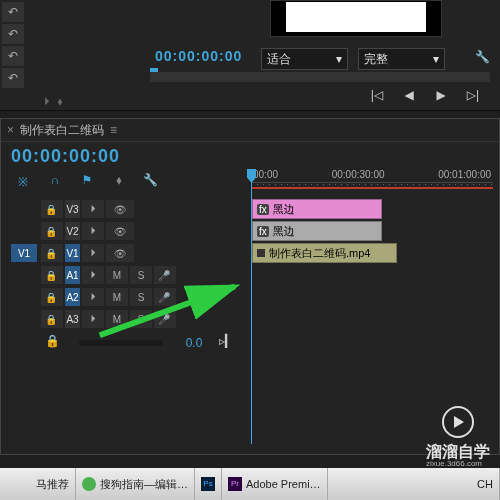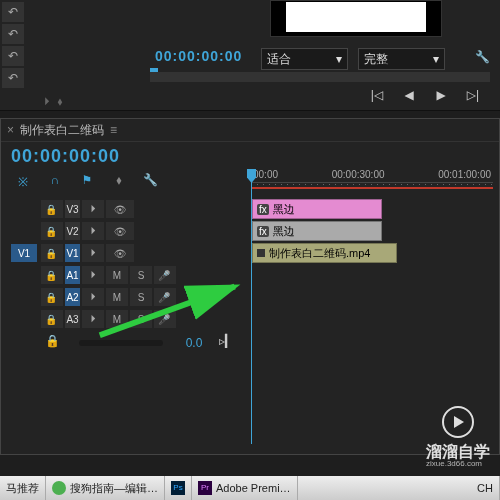--- a/index.html
+++ b/index.html
@@ -287,27 +287,28 @@
   width: 0; height: 0; border-left: 10px solid #fff;
   border-top: 6px solid transparent; border-bottom: 6px solid transparent;
   margin-left: 2px;
 }
 .watermark .txt { display: flex; flex-direction: column; line-height: 1.0; }
 .watermark .big { font-size: 16px; font-weight: bold; }
 .watermark .small { font-size: 8px; color: #ccc; }
 .taskbar {
   position: absolute;
   left: 0; right: 0; bottom: 0;
-  height: 24px;
+  height: 32px;
   background: linear-gradient(#eee, #ccc);
   display: flex;
   align-items: center;
   font-size: 11px;
   color: #222;
   overflow: hidden;
+  padding-left: 30px;
 }
 .taskbar .item {
   display: flex;
   align-items: center;
   padding: 0 6px;
   height: 100%;
   border-right: 1px solid #aaa;
   gap: 4px;
 }
 .taskbar .ico-sq { width: 14px; height: 14px; }

